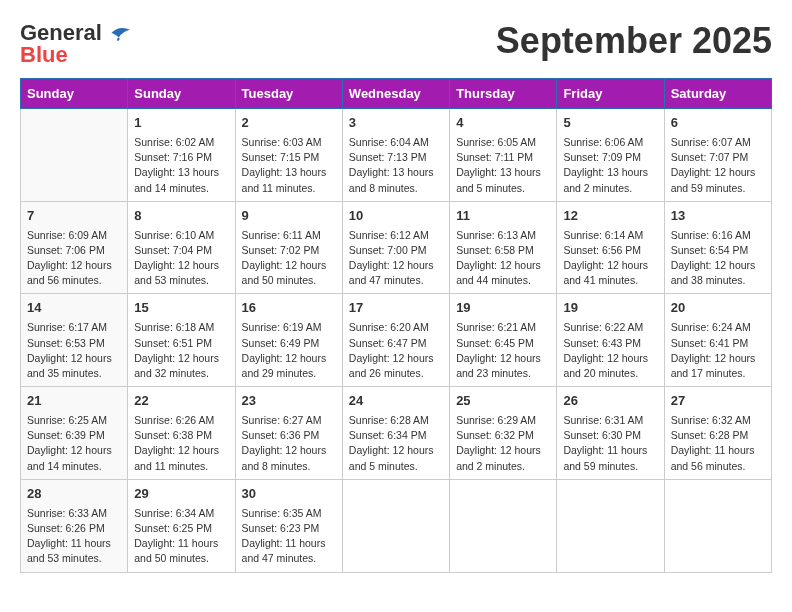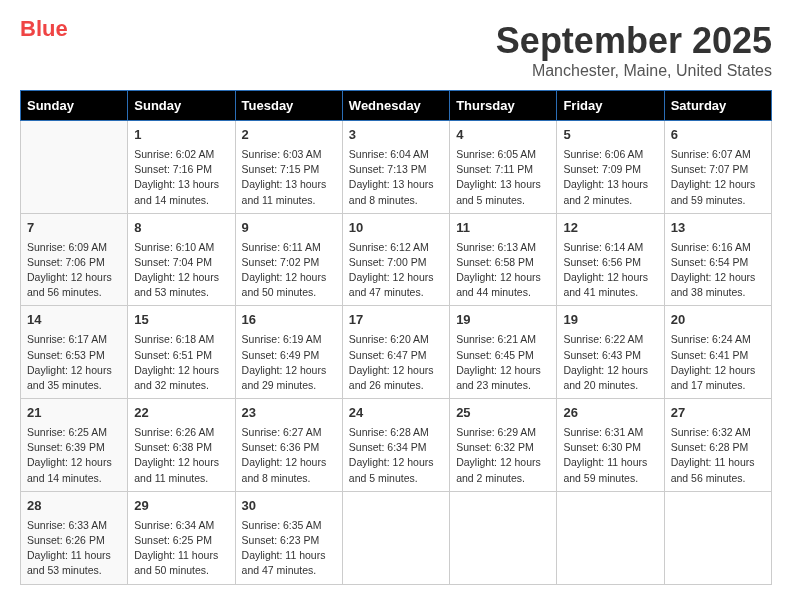--- a/index.html
+++ b/index.html
@@ -42,21 +42,21 @@
     .location-title {
       font-size: 16px;
       color: #555;
     }
     table {
       width: 100%;
       border-collapse: collapse;
       font-size: 11px;
     }
     thead tr th {
-      background-color: #000000;
+      background-color: #a21caf;
       color: #fff;
       padding: 7px 6px;
       text-align: left;
       font-size: 13px;
       font-weight: bold;
       border: 1px solid #2a6db5;
     }
     tbody tr td {
       border: 1px solid #ccc;
       padding: 5px 6px;
@@ -78,25 +78,31 @@
     }
     tbody tr:nth-child(odd) td { background: #fff; }
     tbody tr:nth-child(even) td { background: #fff; }
     tbody tr td:first-child { background: #f9f9f9; }
   </style>
 </head>
 <body>
 
 <div class="header">
   <div class="logo">
+    <div class="logo-row">
+      <span style="font-size:22px; font-weight:bold; color:#333;">General</span>
+      <svg class="logo-bird" viewBox="0 0 40 25">
+        <path d="M10,12 Q20,2 35,8 Q25,10 20,18 Q15,14 10,12Z" fill="#2a6db5"></path>
+        <path d="M20,18 Q22,22 18,23 Q16,20 20,18Z" fill="#2a6db5"></path>
+      </svg>
+    </div>
     <span style="font-size:22px; font-weight:bold; color:#ef4444; margin-top:-4px;">Blue</span>
   </div>
   <div class="title-block">
     <div class="month-title">September 2025</div>
-    <div class="location-title">Manchester, Maine, United States</div>
   </div>
 </div>
 
 <table>
   <thead>
     <tr id="header-row">
     <th>Sunday</th>
         <th>Sunday</th>
         <th>Tuesday</th>
         <th>Wednesday</th>

